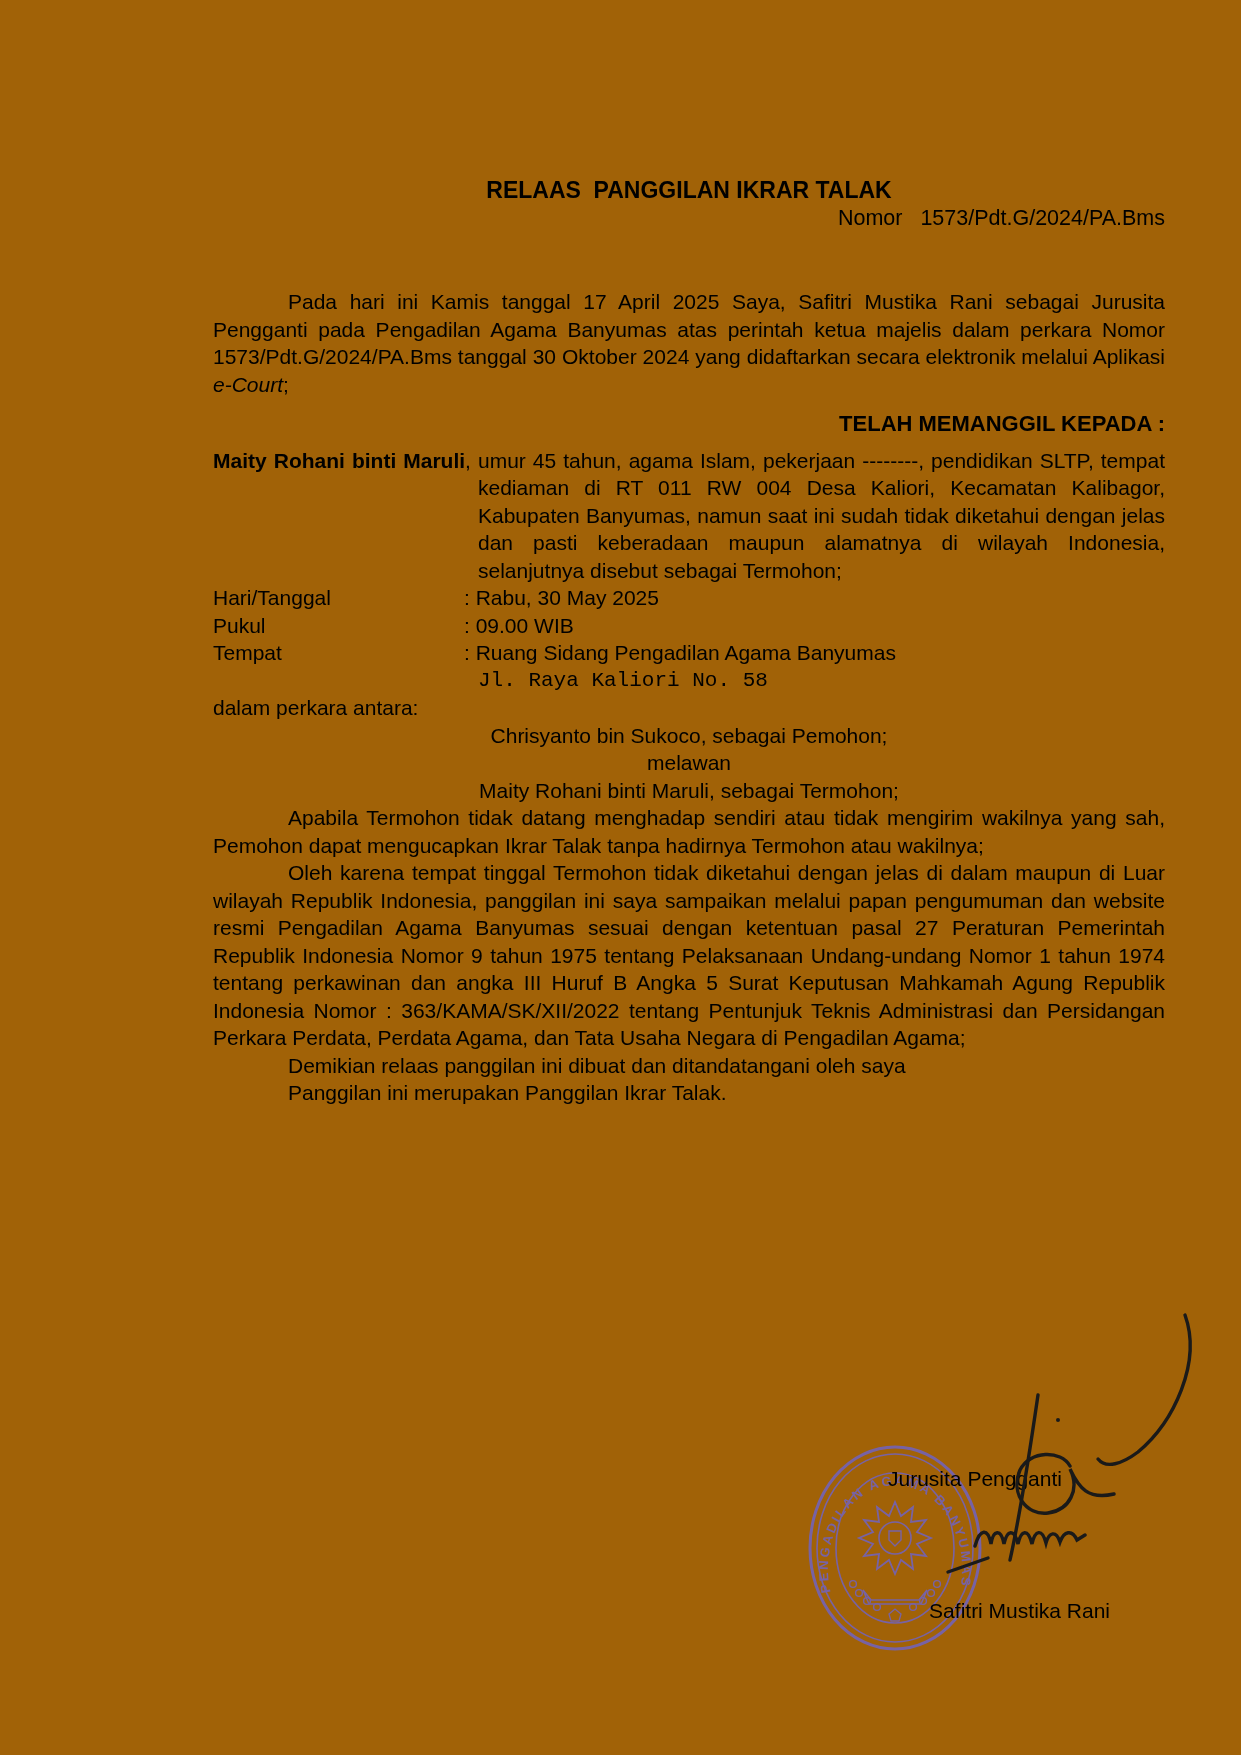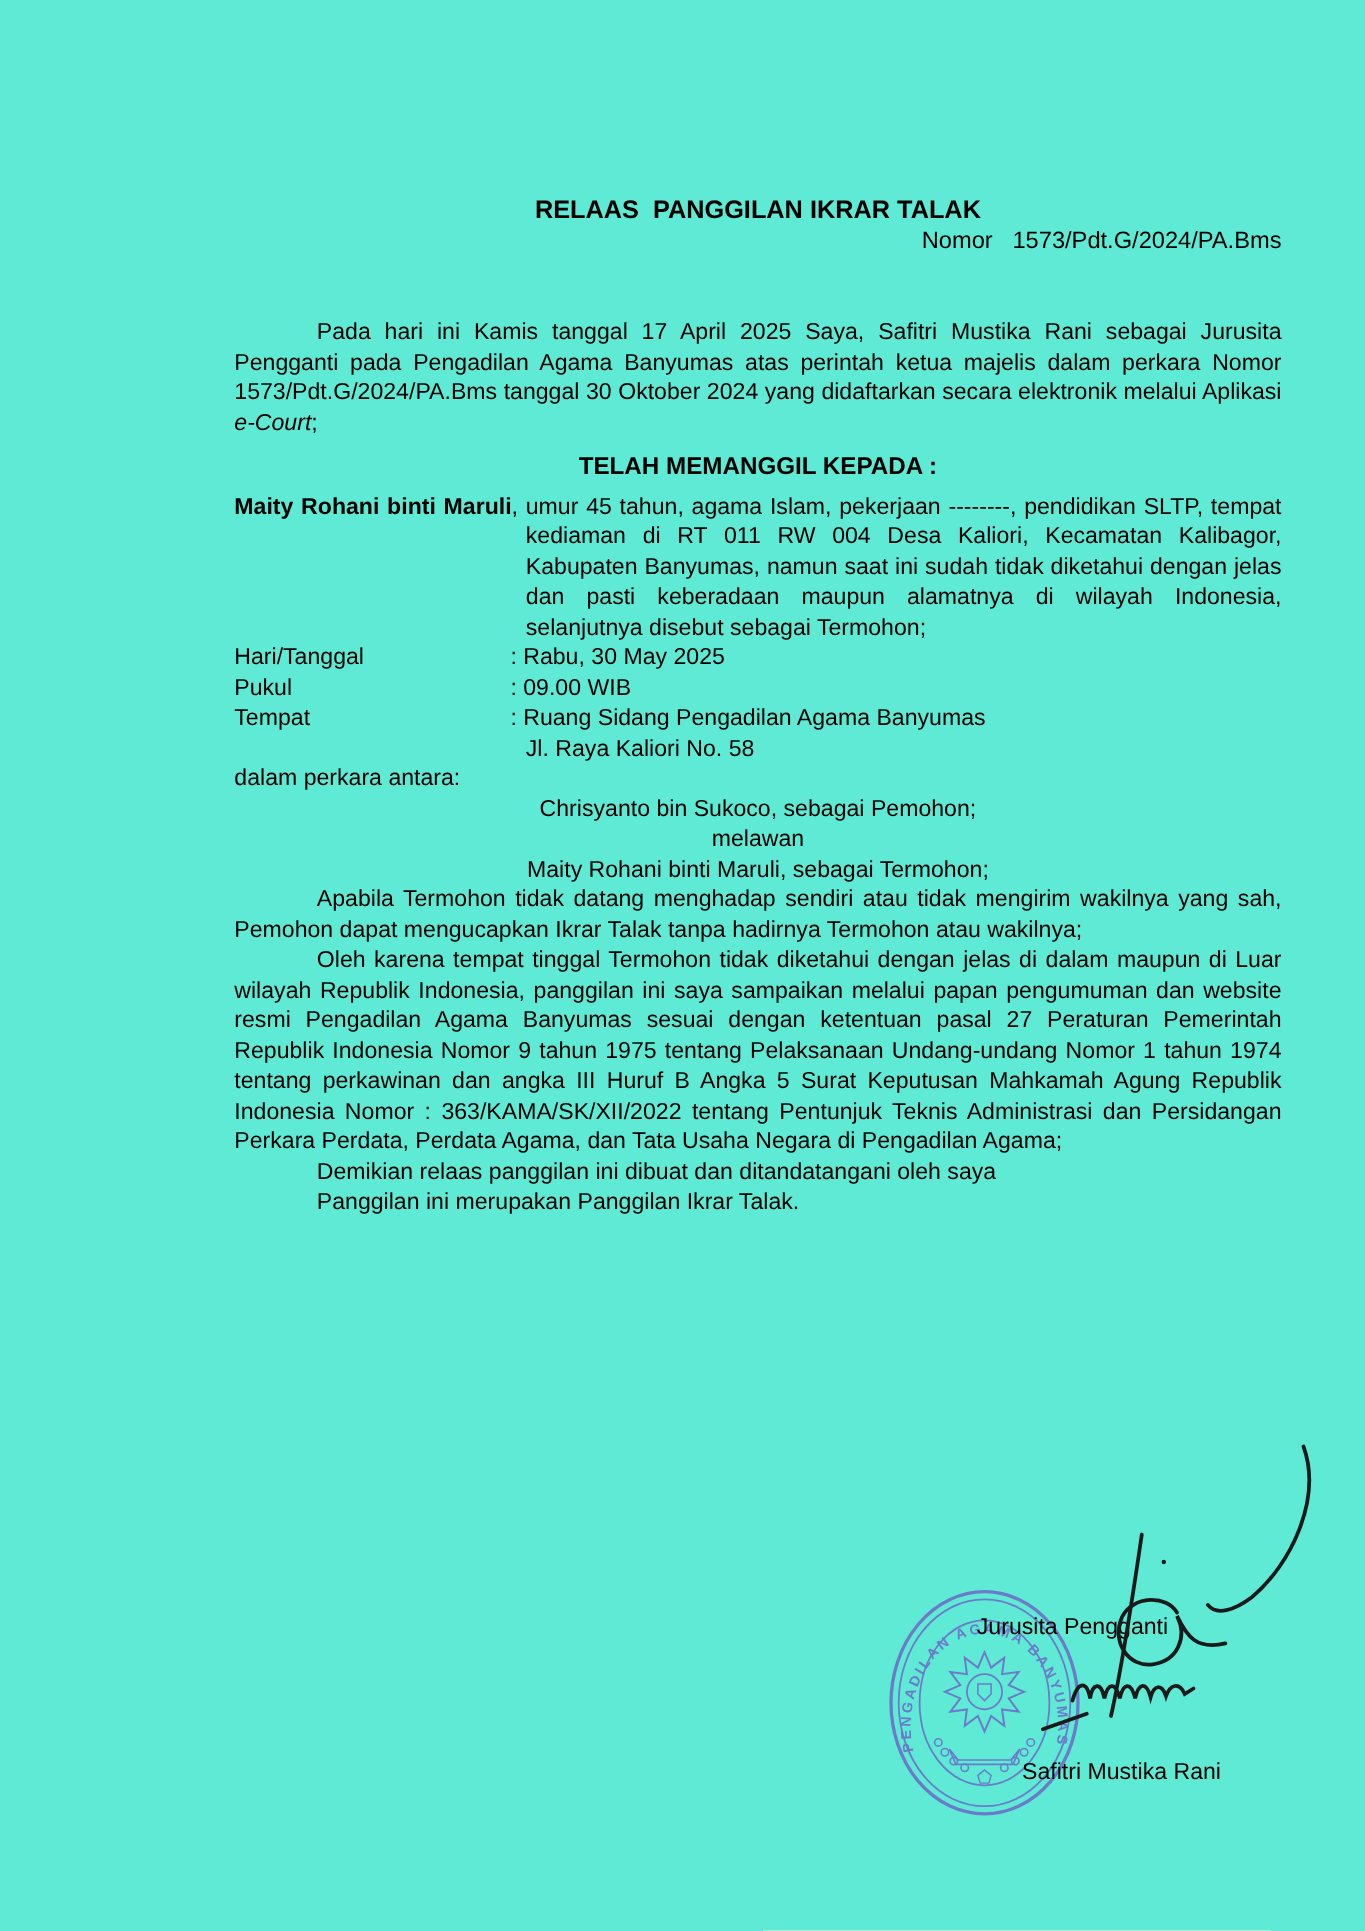--- a/index.html
+++ b/index.html
@@ -1,19 +1,19 @@
 <!DOCTYPE html>
 <html><head>
 <meta charset="utf-8">
 <style>
   html,body{margin:0;padding:0;background:#e8e8e8;}
   .page{
     position:relative;
     width:1241px;height:1755px;
-    background:#5eead4;
+    background:#a16207;
     margin:0 auto;
     font-family:"Liberation Sans", sans-serif;
     font-size:21px;
     line-height:27.5px;
     color:#000;
     overflow:hidden;
   }
   .content{
     position:absolute;
     left:213px; top:177px;
@@ -29,35 +29,35 @@
   .doc-number{
     text-align:right;
     font-size:21.5px;
     margin:0;
   }
   p{margin:0;}
   .just{text-align:justify;}
   .opening{margin-top:56px; text-indent:75px;}
   .summon-heading{
     margin-top:12px;
-    text-align:center;
+    text-align:right;
     font-weight:bold;
     font-size:22px;
   }
   .respondent{
     margin-top:9px;
     padding-left:265px;
     text-indent:-265px;
   }
   .respondent .rname{font-weight:bold;}
   .attend{margin-top:36px;}
   .sched-row{display:flex;}
   .sched-label{flex:0 0 251px;}
   .sched-value{flex:1;}
-  .address-line{padding-left:265px;}
+  .address-line{padding-left:265px;font-family:Liberation Mono, monospace;}
   .center-line{text-align:center;}
   .p-gap{margin-top:50px;}
   .findent{text-indent:75px;}
   
   .sig-area{
     position:absolute;
     left:700px; top:1290px;
     width:541px; height:420px;
   }
   .stamp-svg{

